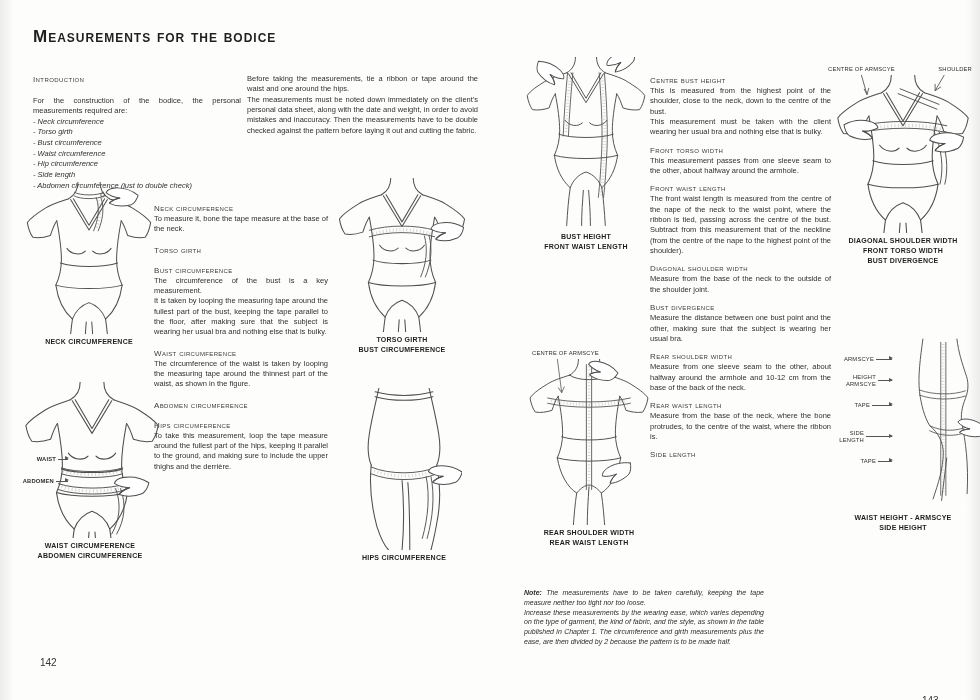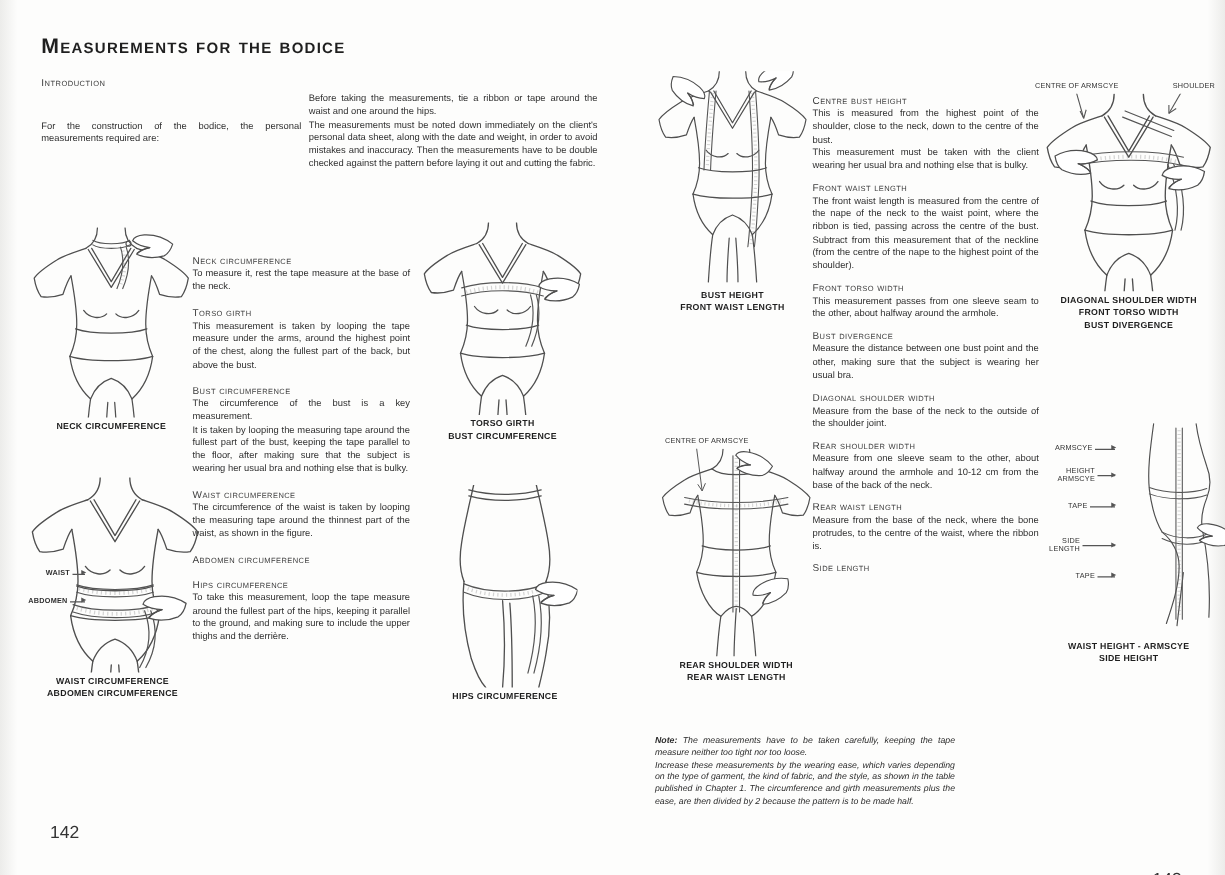--- a/index.html
+++ b/index.html
@@ -18,21 +18,21 @@
   .sect .sh{font-variant:small-caps;font-size:8px;letter-spacing:.35px;color:#3c3c3c;margin-bottom:1px}
   .sect .sb{font-size:7.5px;line-height:1.38;text-align:justify;color:#303030;white-space:pre-line}
   .figure{position:absolute}
   .caption{font-size:7px;font-weight:bold;letter-spacing:.25px;text-align:center;color:#1e1e1e;
            white-space:pre-line;line-height:1.45;margin-top:3px}
   .fig-label{font-size:5.8px;letter-spacing:.2px;color:#2f2f2f;line-height:1.15;white-space:pre-line;text-align:right}
   .lab-row{position:absolute;display:flex;align-items:center;gap:2px;justify-content:flex-end}
   .lead{height:1px;background:#555;position:relative;flex:none}
   .lead::after{content:"";position:absolute;right:-1px;top:-2.5px;width:0;height:0;
                border-left:4px solid #555;border-top:2.5px solid transparent;border-bottom:2.5px solid transparent}
-  .pagenum{font-size:14px;color:#333}
+  .pagenum{font-size:10px;color:#333}
   .note-text{font-size:7px;line-height:1.4;text-align:justify;font-style:italic;color:#2c2c2c}
   .note-text .nb{font-weight:bold}
   svg.fig{display:block}
 </style>
 </head>
 <body>
 
 <svg width="0" height="0" style="position:absolute" aria-hidden="true">
   <defs>
     <g id="torsoF" stroke="#4f4f4f" stroke-width="1.1" fill="none" stroke-linecap="round" stroke-linejoin="round">
@@ -77,24 +77,33 @@
       <path d="M0,3 C8,0 18,0 26,3 C31,5 34,8 34,11 C29,13 23,13 18,12 C23,15 26,18 27,21 C19,22 10,19 4,15 C1,12 0,7 0,3 Z"></path>
       <path d="M18,12 C22,14 25,17 27,20" fill="none"></path>
     </g>
   </defs>
 </svg>
 
 <div class="stage">
 
   <div class="abs page-title" style="left:33px;top:27px">Measurements for the bodice</div>
 
-  <div class="abs small-head" style="left:33px;top:62px">Introduction</div>
+  <div class="abs small-head" style="left:33px;top:75px">Introduction</div>
 
   <div class="abs" style="left:33px;top:96px;width:208px">
     <div class="body-text">For the construction of the bodice, the personal measurements required are:</div>
+    <div class="intro-list">
+      <div>- Neck circumference</div>
+      <div>- Torso girth</div>
+      <div>- Bust circumference</div>
+      <div>- Waist circumference</div>
+      <div>- Hip circumference</div>
+      <div>- Side length</div>
+      <div>- Abdomen circumference (just to double check)</div>
+    </div>
   </div>
 
   <div class="abs body-text pre" style="left:247px;top:74px;width:231px">Before taking the measurements, tie a ribbon or tape around the waist and one around the hips.
 The measurements must be noted down immediately on the client's personal data sheet, along with the date and weight, in order to avoid mistakes and inaccuracy. Then the measurements have to be double checked against the pattern before laying it out and cutting the fabric.</div>
 
   <div class="figure" style="left:20px;top:182px;width:138px">
     <svg class="fig" width="138" height="152" viewBox="0 0 150 165">
       <use href="#torsoF"></use>
       <g stroke="#555" stroke-width="1" fill="none" stroke-linecap="round">
         <path d="M59,11 C65,15 85,15 91,11"></path>
@@ -105,25 +114,24 @@
       </g>
       <path d="M85,20 C88,30 87,40 83,50" stroke="#777" stroke-width="3" stroke-dasharray="1 2.6" opacity="0.3" fill="none"></path>
       <use href="#handR" transform="translate(97,1) rotate(18)"></use>
     </svg>
     <div class="caption">NECK CIRCUMFERENCE</div>
   </div>
 
   <div class="abs" style="left:154px;top:204px;width:174px">
     <div class="sect">
       <div class="sh">Neck circumference</div>
-      <div class="sb">To measure it, rest the tape measure at the base of the neck.</div>
+      <div class="sb">To measure it, bone the tape measure at the base of the neck.</div>
     </div>
     <div class="sect">
       <div class="sh">Torso girth</div>
-      <div class="sb">This measurement is taken by looping the tape measure under the arms, around the highest point of the chest, along the fullest part of the back, but above the bust.</div>
     </div>
     <div class="sect">
       <div class="sh">Bust circumference</div>
       <div class="sb">The circumference of the bust is a key measurement.
 It is taken by looping the measuring tape around the fullest part of the bust, keeping the tape parallel to the floor, after making sure that the subject is wearing her usual bra and nothing else that is bulky.</div>
     </div>
     <div class="sect">
       <div class="sh">Waist circumference</div>
       <div class="sb">The circumference of the waist is taken by looping the measuring tape around the thinnest part of the waist, as shown in the figure.</div>
     </div>
@@ -223,34 +231,34 @@
 FRONT WAIST LENGTH</div>
   </div>
 
   <div class="abs colR" style="left:650px;top:76px;width:181px">
     <div class="sect">
       <div class="sh">Centre bust height</div>
       <div class="sb">This is measured from the highest point of the shoulder, close to the neck, down to the centre of the bust.
 This measurement must be taken with the client wearing her usual bra and nothing else that is bulky.</div>
     </div>
     <div class="sect">
+      <div class="sh">Front torso width</div>
+      <div class="sb">This measurement passes from one sleeve seam to the other, about halfway around the armhole.</div>
+    </div>
+    <div class="sect">
       <div class="sh">Front waist length</div>
       <div class="sb">The front waist length is measured from the centre of the nape of the neck to the waist point, where the ribbon is tied, passing across the centre of the bust. Subtract from this measurement that of the neckline (from the centre of the nape to the highest point of the shoulder).</div>
     </div>
     <div class="sect">
-      <div class="sh">Front torso width</div>
-      <div class="sb">This measurement passes from one sleeve seam to the other, about halfway around the armhole.</div>
+      <div class="sh">Diagonal shoulder width</div>
+      <div class="sb">Measure from the base of the neck to the outside of the shoulder joint.</div>
     </div>
     <div class="sect">
       <div class="sh">Bust divergence</div>
       <div class="sb">Measure the distance between one bust point and the other, making sure that the subject is wearing her usual bra.</div>
-    </div>
-    <div class="sect">
-      <div class="sh">Diagonal shoulder width</div>
-      <div class="sb">Measure from the base of the neck to the outside of the shoulder joint.</div>
     </div>
     <div class="sect">
       <div class="sh">Rear shoulder width</div>
       <div class="sb">Measure from one sleeve seam to the other, about halfway around the armhole and 10-12 cm from the base of the back of the neck.</div>
     </div>
     <div class="sect">
       <div class="sh">Rear waist length</div>
       <div class="sb">Measure from the base of the neck, where the bone protrudes, to the centre of the waist, where the ribbon is.</div>
     </div>
     <div class="sect">

